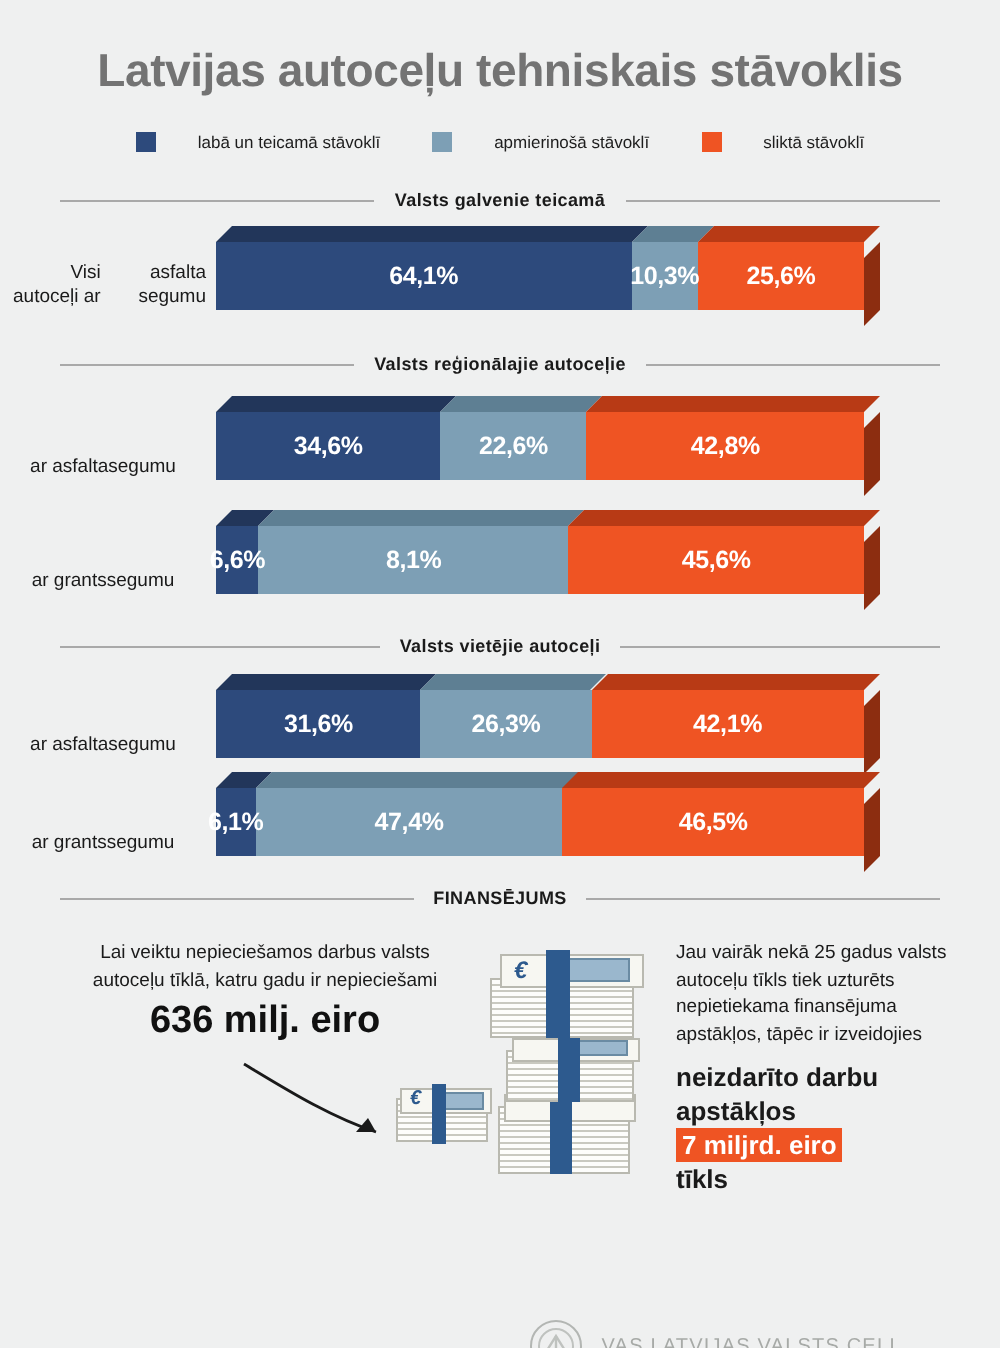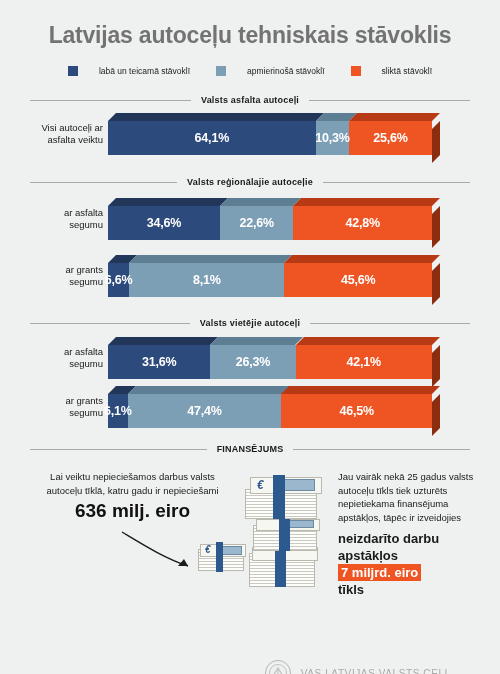--- a/index.html
+++ b/index.html
@@ -36,21 +36,21 @@
   .divider .rule { flex: 1 1 auto; height: 1px; background: #a9a9a9; }
   .divider .dtext {
     padding: 0 10px; font-size: 9px; font-weight: bold; color: #1a1a1a;
     white-space: nowrap; letter-spacing: 0.2px;
   }
 
   
   .bar-row { position: absolute; left: 0; width: 500px; height: 44px; }
   .bar-label {
     position: absolute; left: 0; top: 0; width: 103px; height: 44px;
-    display: flex; flex-direction: column; justify-content: center; align-items: flex-end;
+    display: flex; flex-direction: row; justify-content: center; align-items: flex-end;
     text-align: right; font-size: 9.5px; color: #1a1a1a; line-height: 12px;
     padding-bottom: 2px;
   }
   .bar-3d { position: absolute; left: 108px; top: 0; width: 332px; height: 44px; }
   .bar-track {
     position: absolute; left: 0; top: 8px; width: 324px; height: 34px;
     display: flex; overflow: visible;
   }
   .seg { position: relative; height: 34px; display: flex; align-items: center; justify-content: center; }
   .seg .val {
@@ -138,28 +138,28 @@
       <span class="legend-label">apmierinošā stāvoklī</span>
     </div>
     <div class="legend-item">
       <span class="legend-swatch" style="background:#ef5423"></span>
       <span class="legend-label">sliktā stāvoklī</span>
     </div>
   </div>
 
   <div class="divider" style="top:95px">
     <span class="rule"></span>
-    <span class="dtext">Valsts asfalta autoceļi</span>
+    <span class="dtext">Valsts galvenie teicamā</span>
     <span class="rule"></span>
   </div>
 
   <div class="bar-row" style="top:113px">
     <div class="bar-label">
       <span>Visi autoceļi ar</span>
-      <span>asfalta veiktu</span>
+      <span>asfalta segumu</span>
     </div>
     <div class="bar-3d">
       <div class="bar-track">
         <div class="seg blue" style="width:64.1%">
           <span class="val">64,1%</span>
         </div>
         <div class="seg light" style="width:10.3%">
           <span class="val">10,3%</span>
         </div>
         <div class="seg red" style="width:25.6%">

